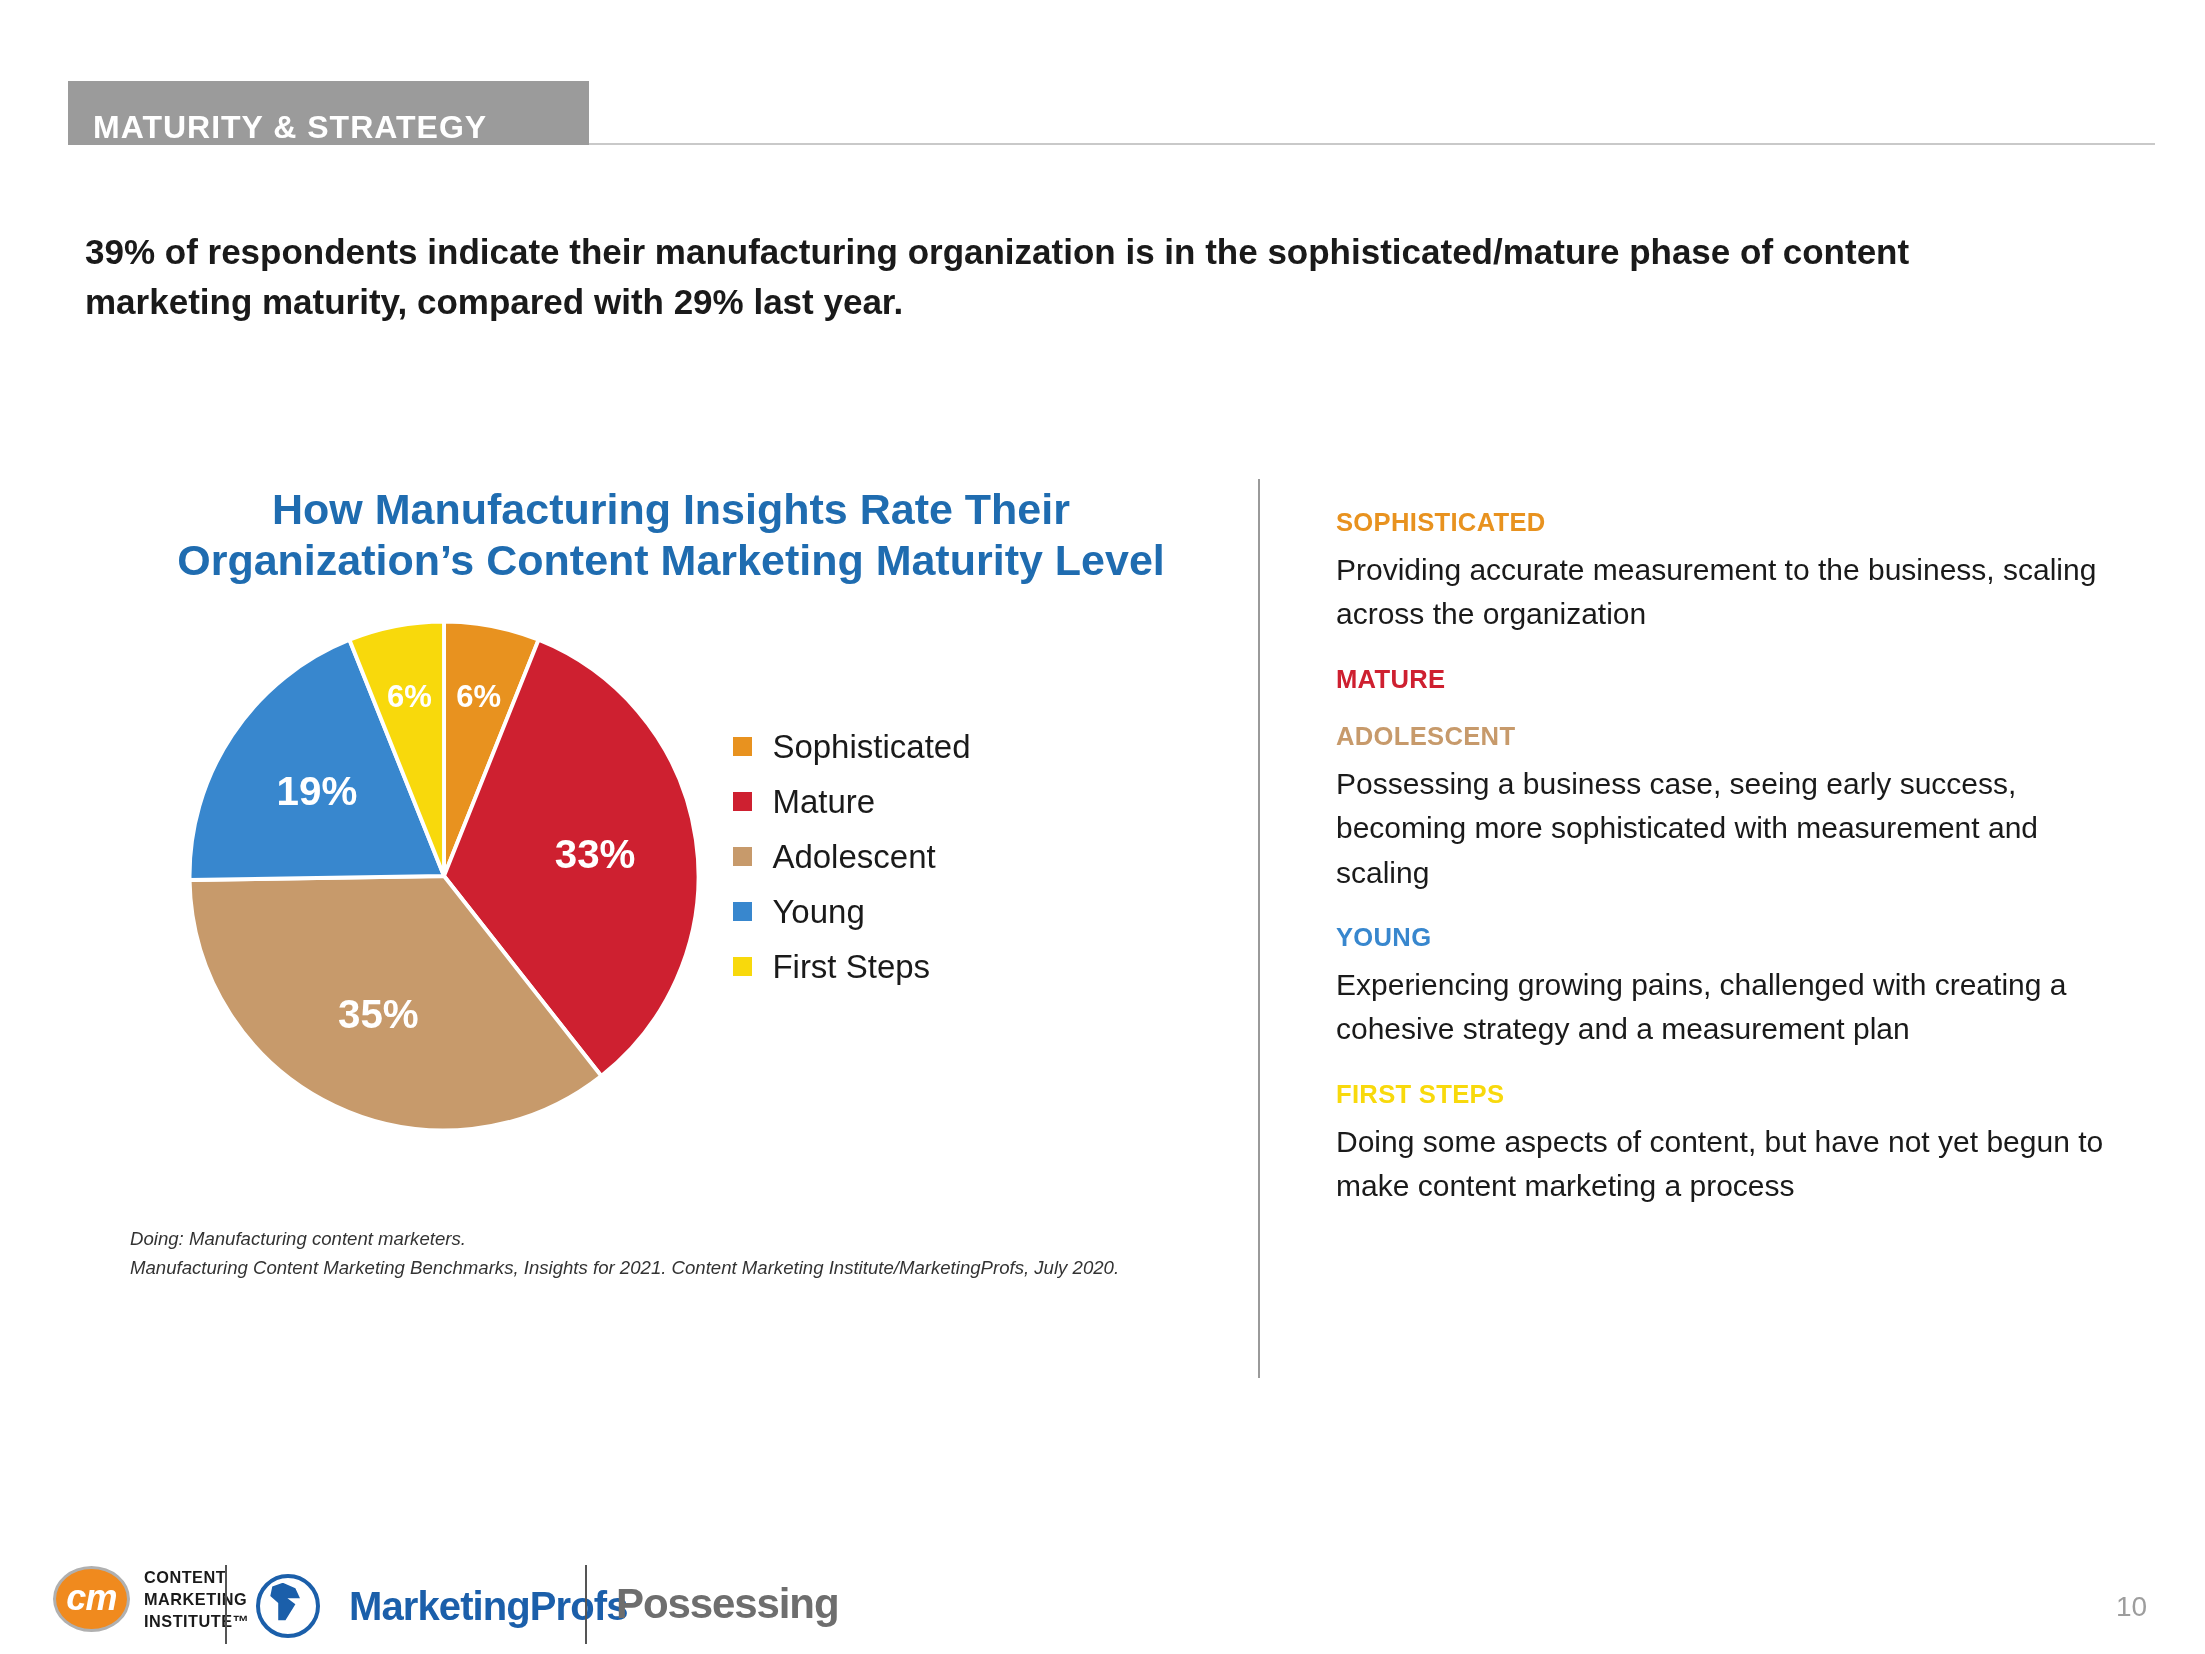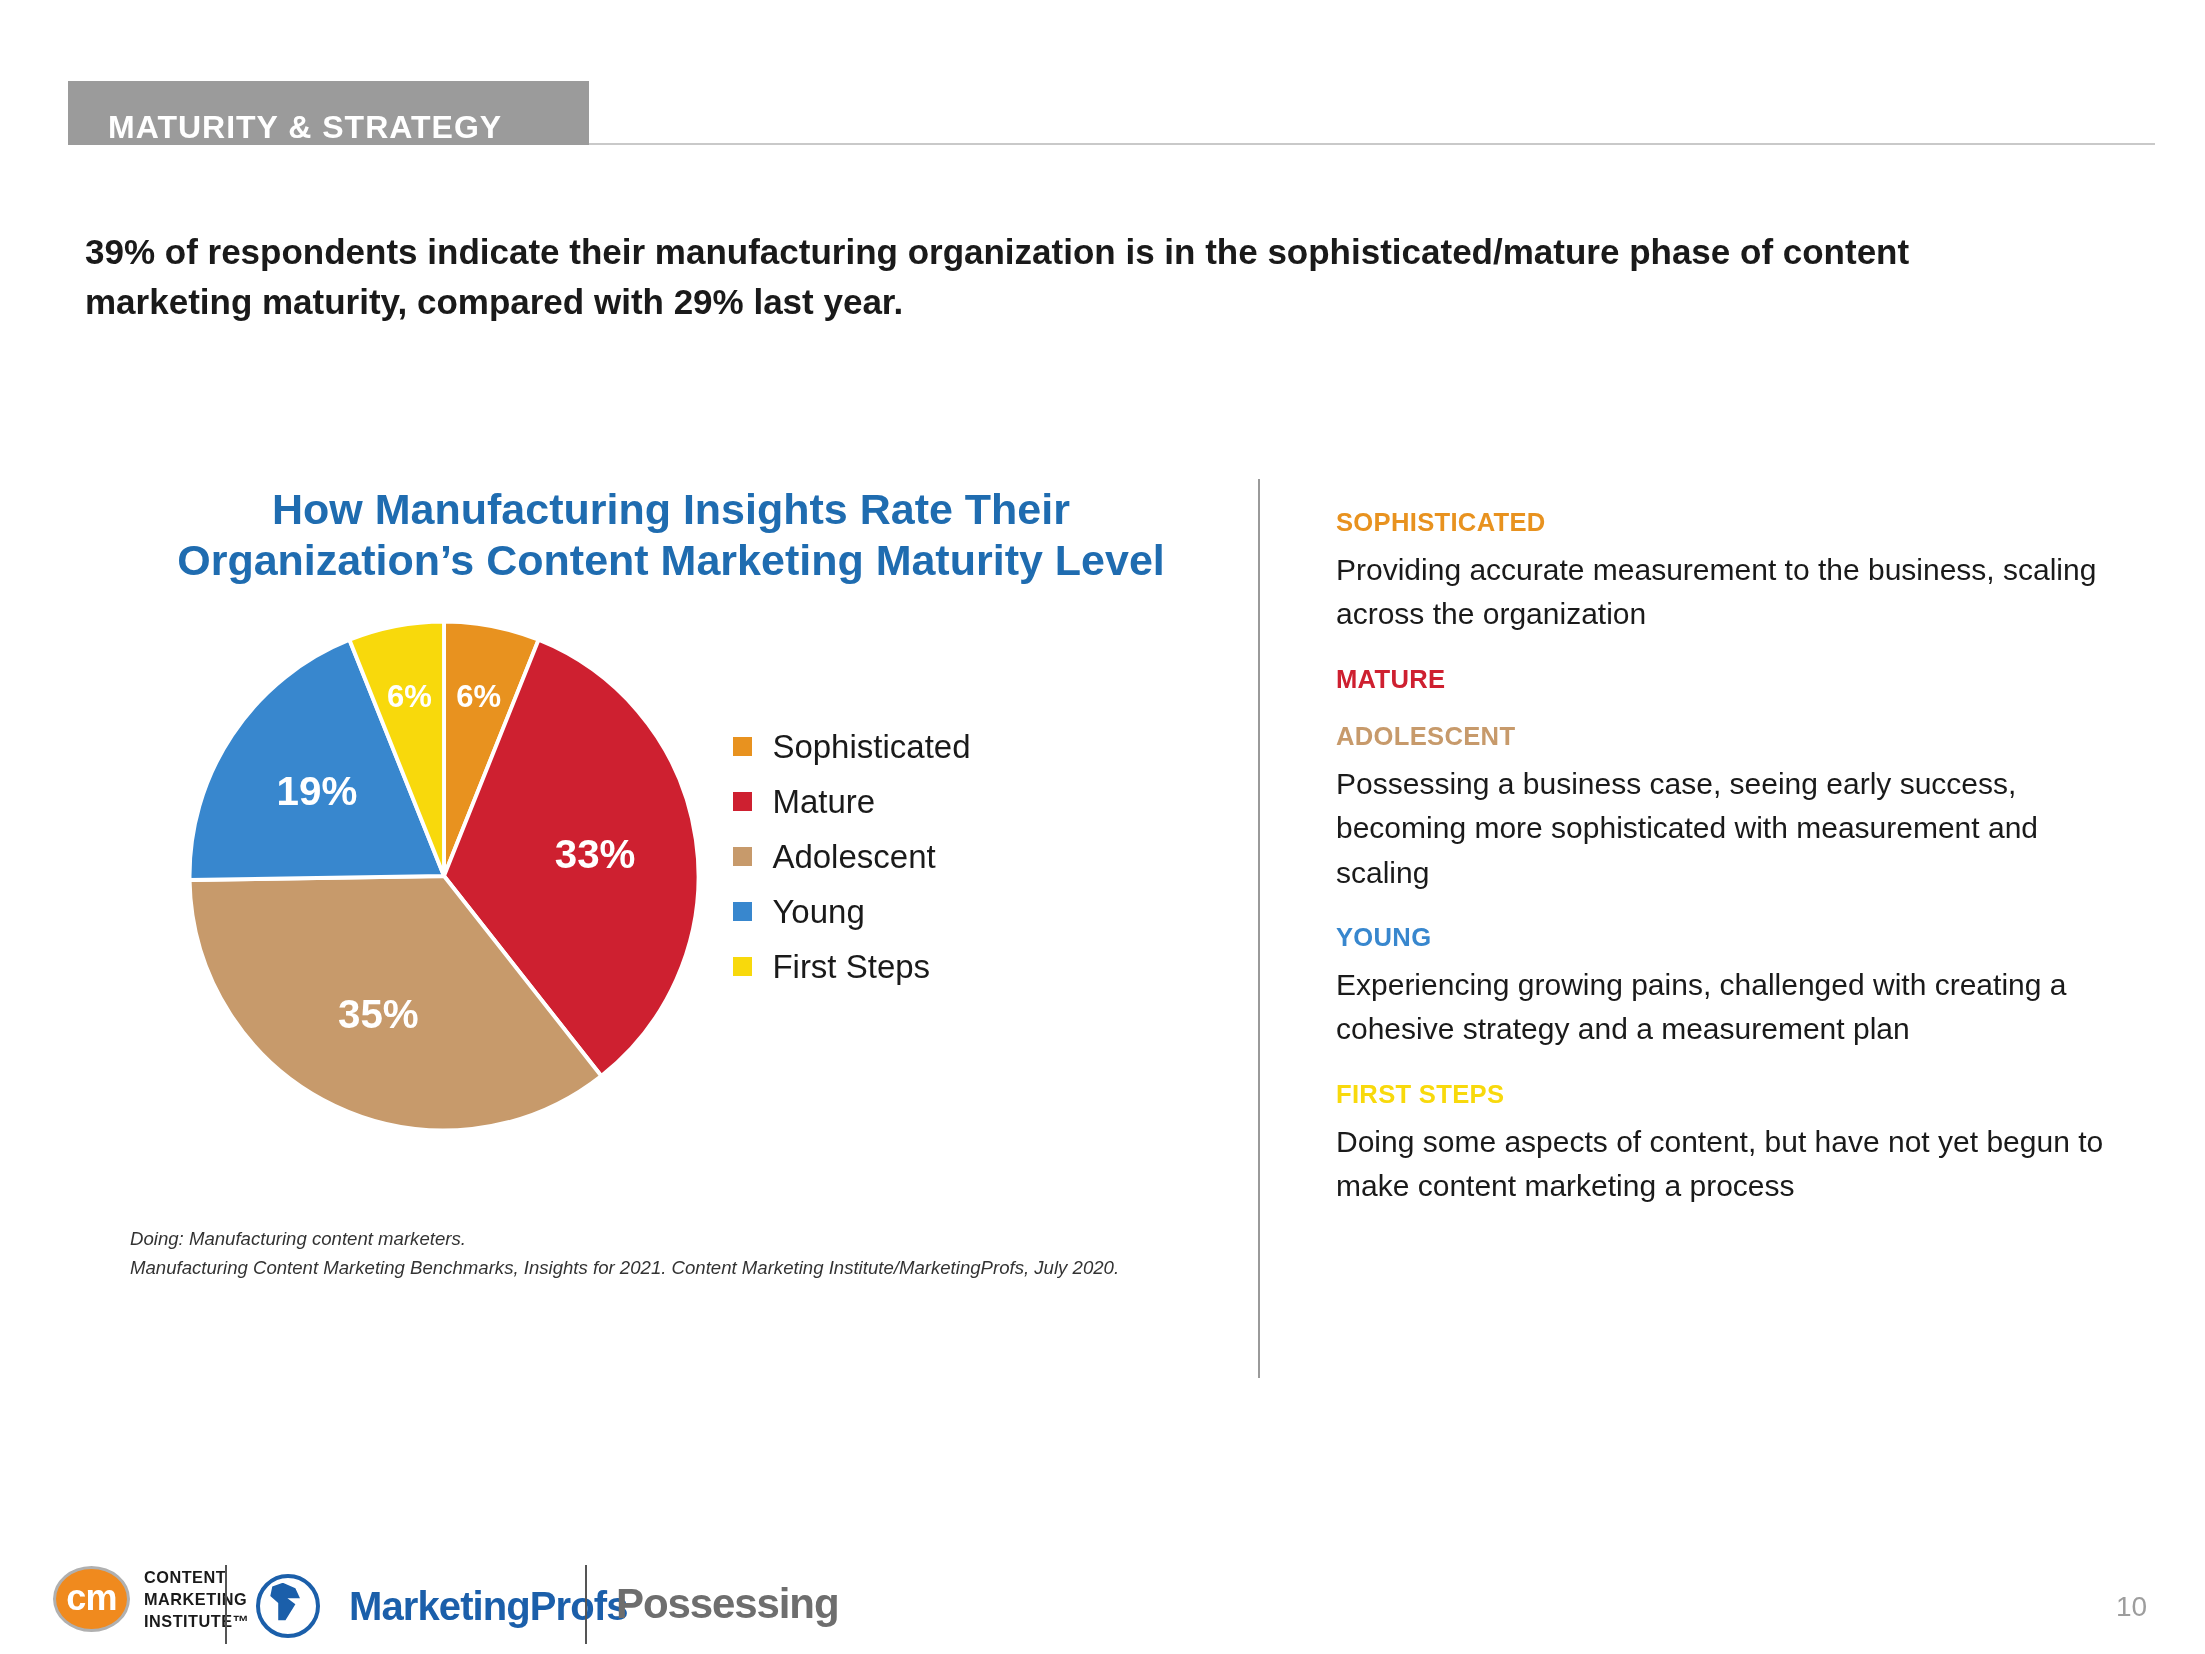--- a/index.html
+++ b/index.html
@@ -24,21 +24,21 @@
     height: 64px;
     background: #9b9b9b;
     display: flex;
     align-items: center;
   }
   #header-title {
     color: #ffffff;
     font-size: 32px;
     font-weight: bold;
     letter-spacing: 1px;
-    padding-left: 40px;
+    padding-left: 25px;
     font-family: "Liberation Sans", sans-serif;
     margin-top: 28px;
   }
   #header-rule {
     position: absolute;
     left: 589px;
     top: 143px;
     width: 1566px;
     height: 1.6px;
     background: #c9c9c9;
@@ -164,20 +164,21 @@
     align-items: center;
   }
   #cmi-mark {
     width: 71px;
     height: 60px;
     border-radius: 50%;
     background: #f08a1e;
     border: 3.1px solid #b0b0b0;
     position: relative;
     flex: none;
+    font-style: italic;
   }
   #cmi-mark-text {
     position: absolute;
     left: 0; right: 0; top: 50%;
     transform: translateY(-52%);
     text-align: center;
     color: #ffffff;
     font-size: 36px;
     font-weight: bold;
     font-family: "Liberation Sans", sans-serif;

